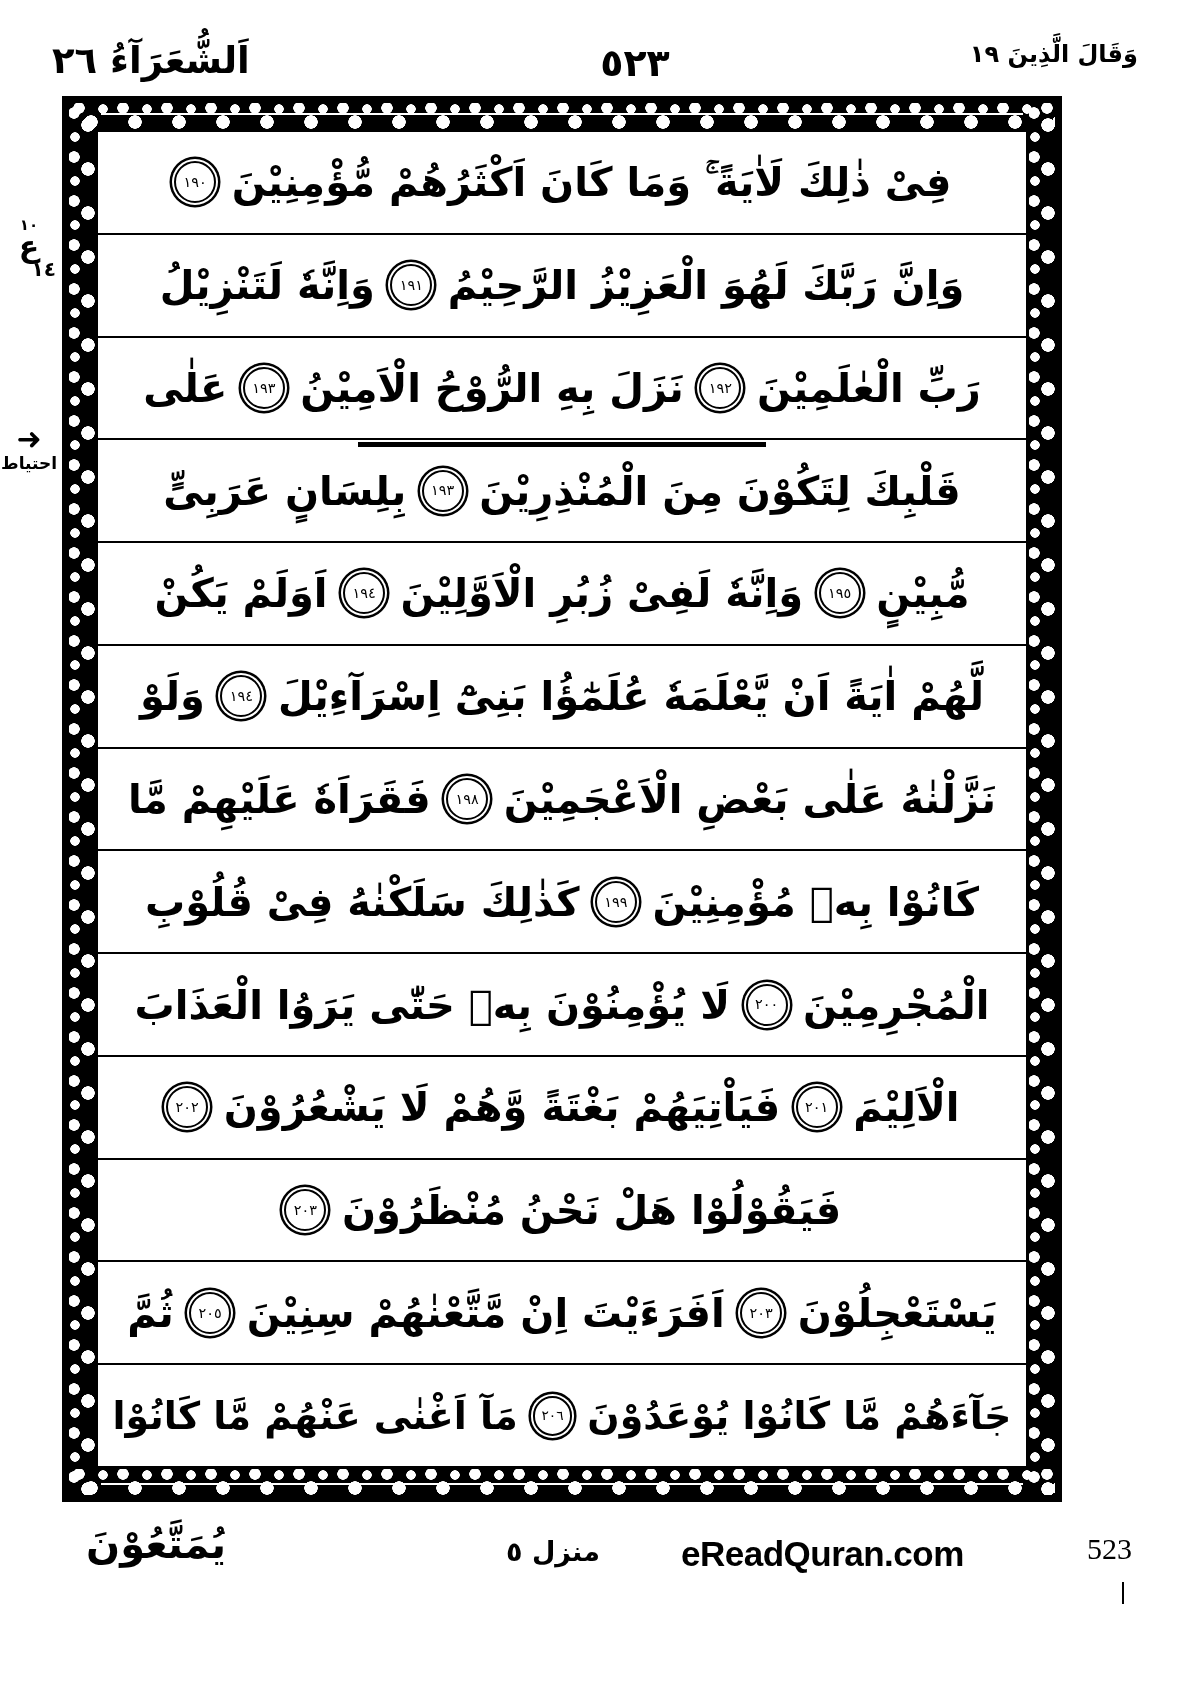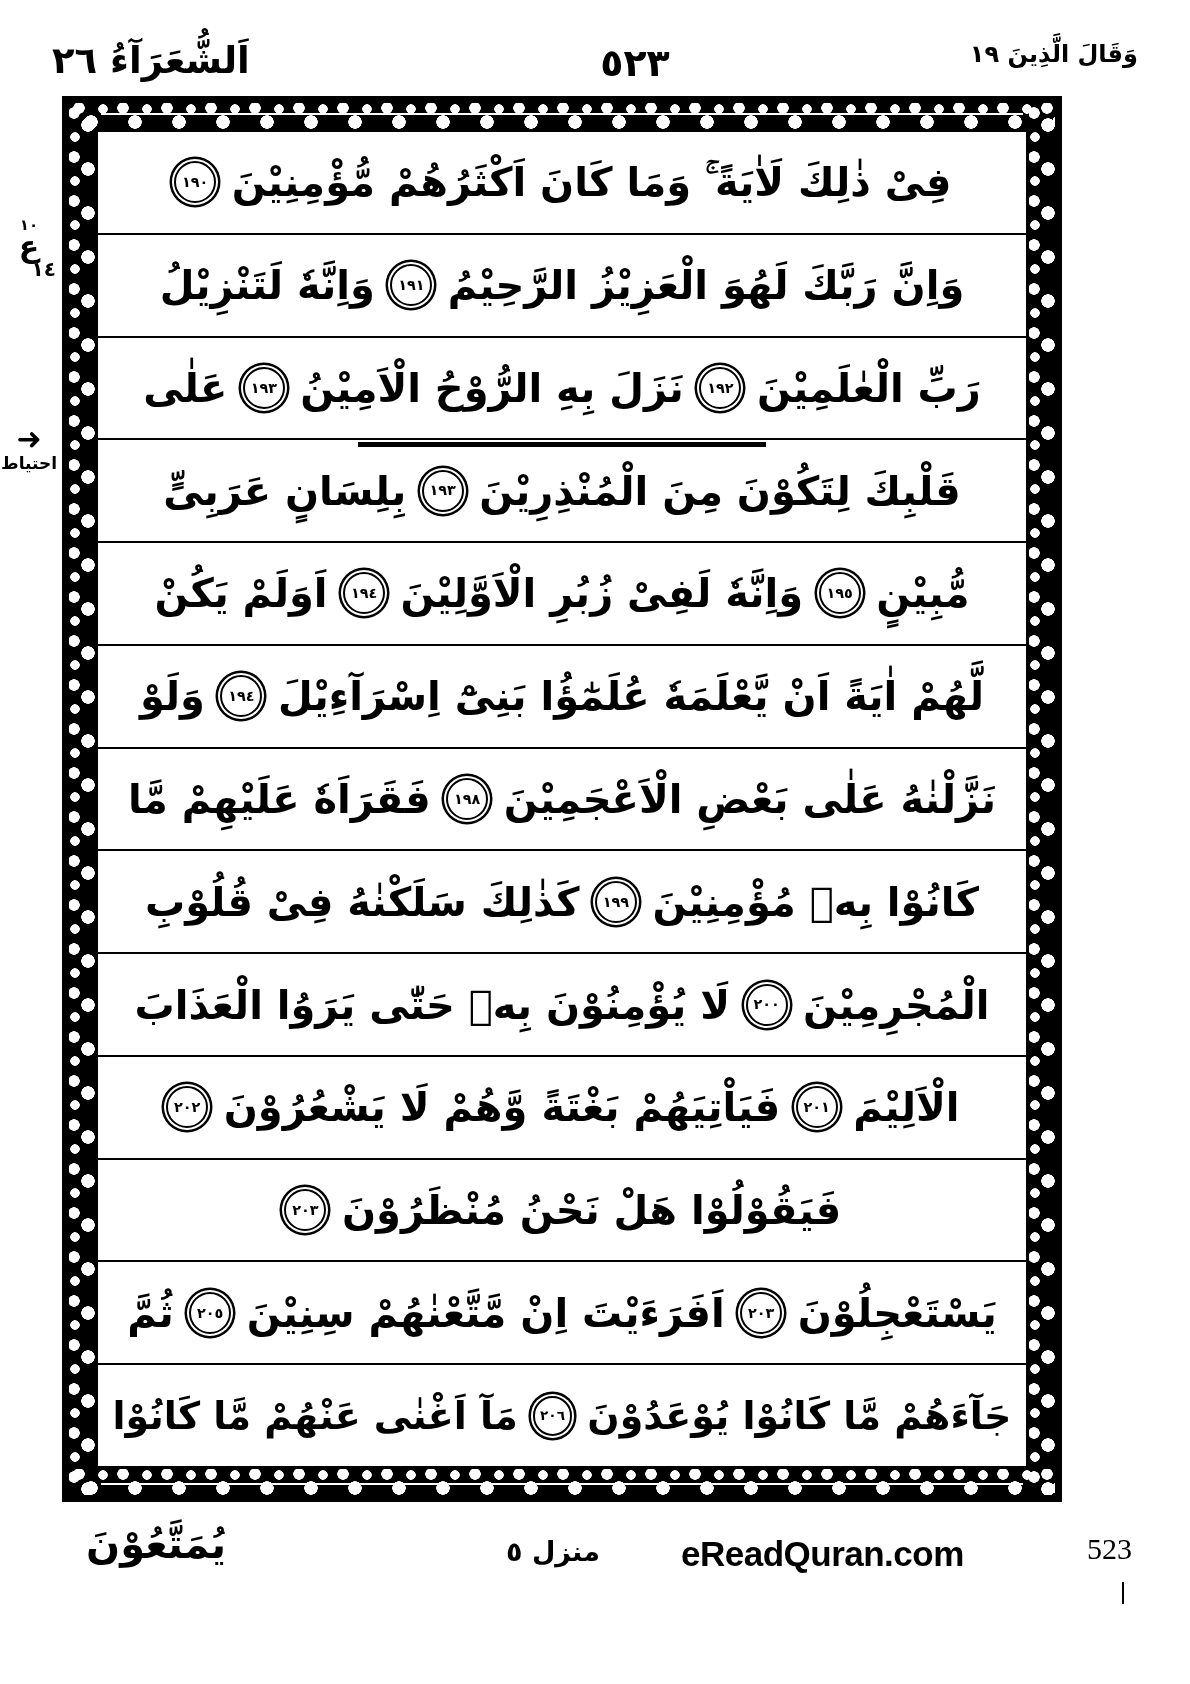--- a/index.html
+++ b/index.html
@@ -227,21 +227,21 @@
       0 0 0 4.5px #000;
     box-sizing: border-box;
   }
   .ayah .num {
     position: absolute;
     inset: 0;
     display: flex;
     align-items: center;
     justify-content: center;
     font-size: 0.36em;
-    font-weight: 700;
+    font-weight: 400;
     direction: rtl;
     line-height: 1;
   }
 
   
   .page-footer {
     position: absolute;
     left: 0;
     top: 1516px;
     width: 1190px;

